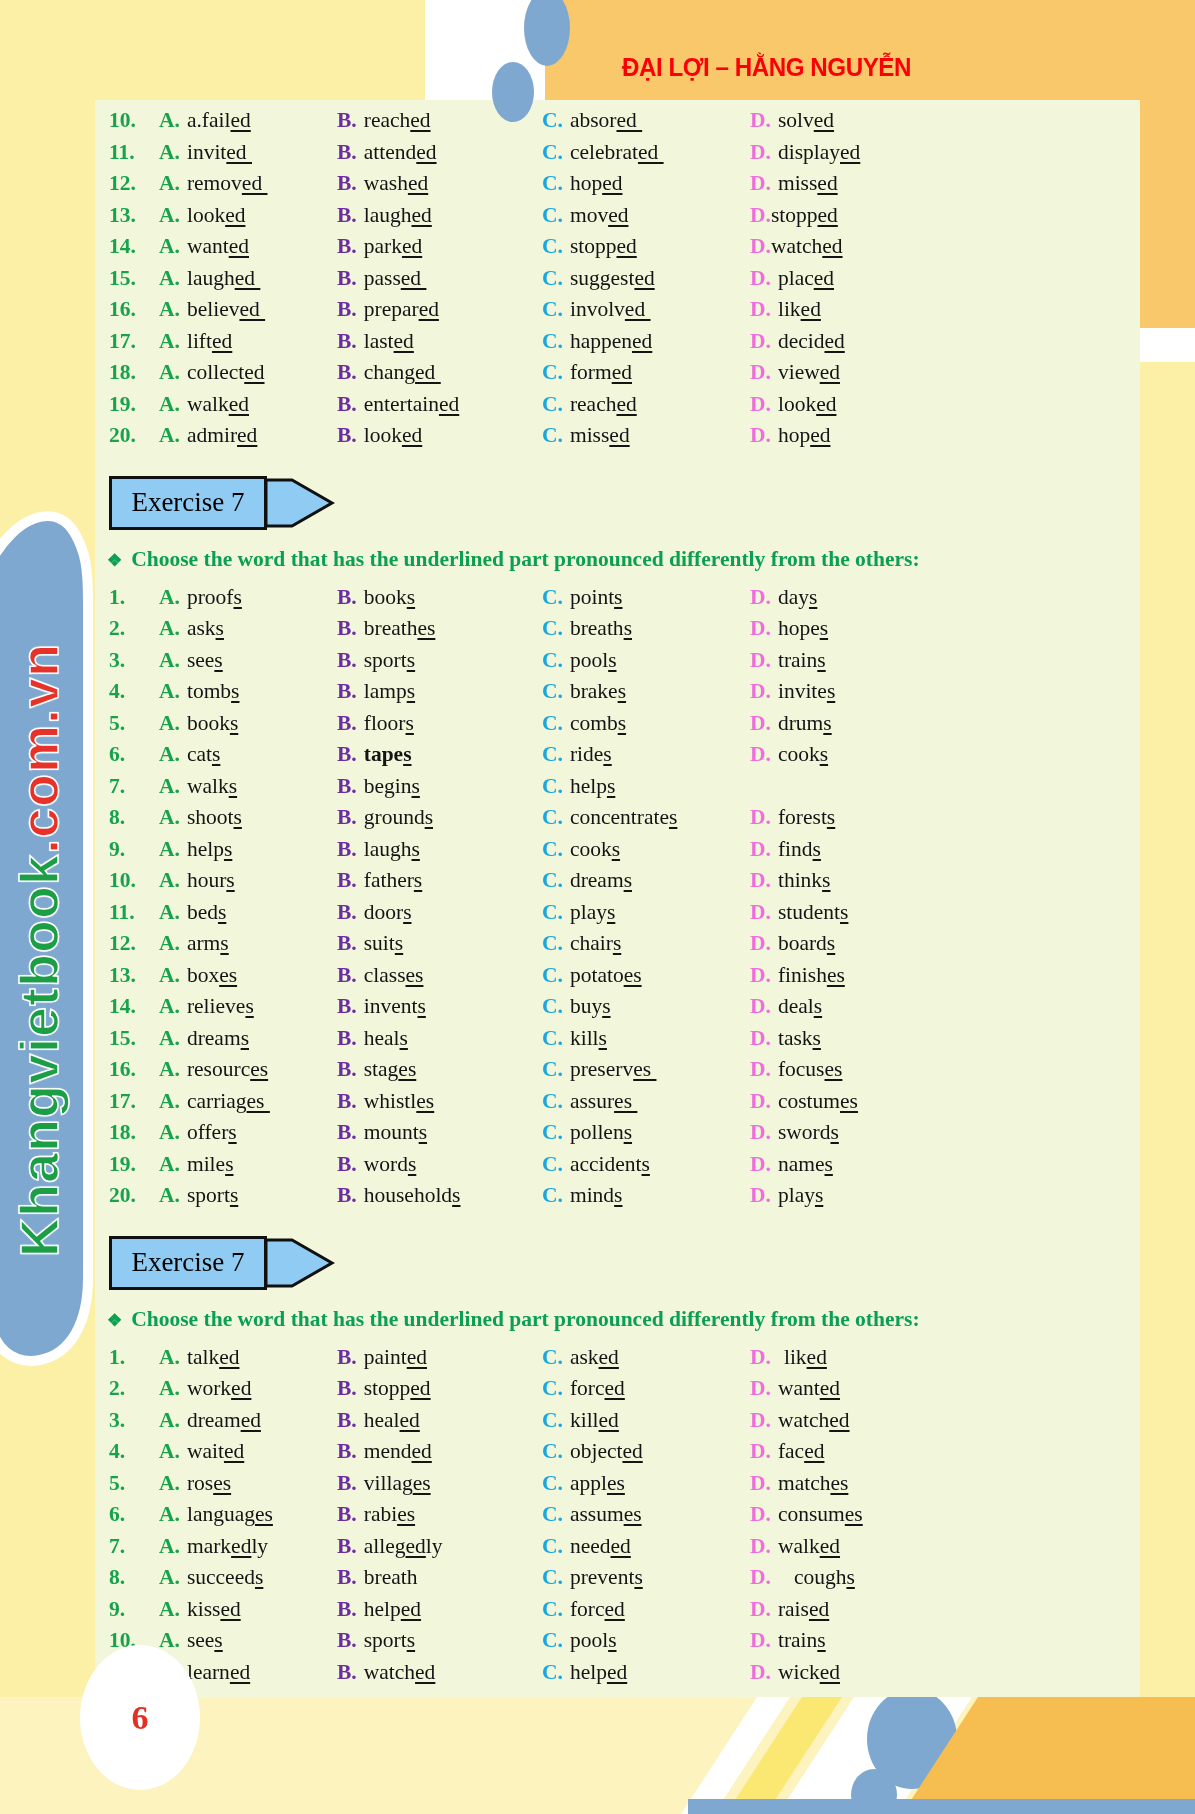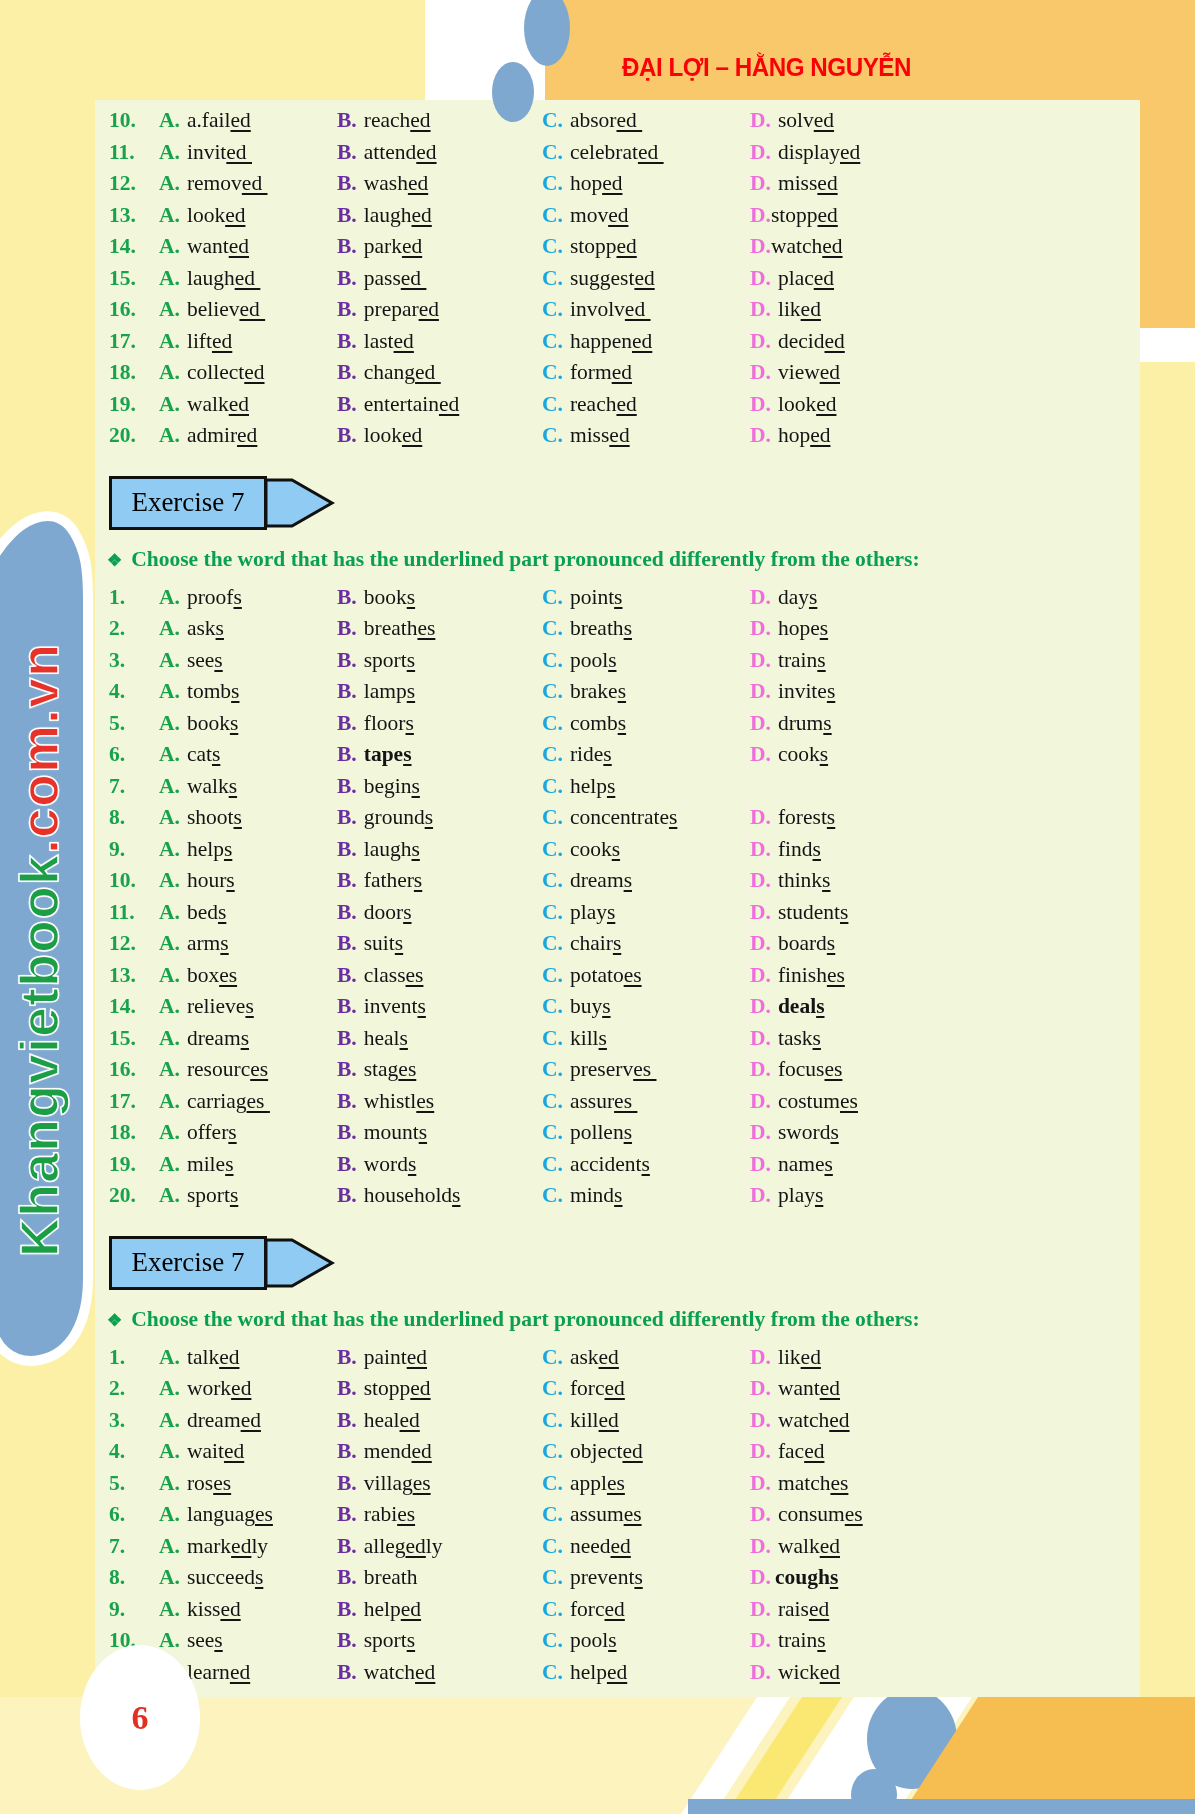--- a/index.html
+++ b/index.html
@@ -256,21 +256,21 @@
           <span class="opt opt-a"><span class="olabel">A.</span><span class="oword" style="margin-left: 7px;">box<u>es</u></span></span>
           <span class="opt opt-b"><span class="olabel">B.</span><span class="oword" style="margin-left: 7px;">class<u>es</u></span></span>
           <span class="opt opt-c"><span class="olabel">C.</span><span class="oword" style="margin-left: 7px;">potato<u>es</u></span></span>
           <span class="opt opt-d"><span class="olabel">D.</span><span class="oword" style="margin-left: 7px;">finish<u>es</u></span></span>
         </div>
         <div class="qrow">
           <span class="qnum">14.</span>
           <span class="opt opt-a"><span class="olabel">A.</span><span class="oword" style="margin-left: 7px;">relieve<u>s</u></span></span>
           <span class="opt opt-b"><span class="olabel">B.</span><span class="oword" style="margin-left: 7px;">invent<u>s</u></span></span>
           <span class="opt opt-c"><span class="olabel">C.</span><span class="oword" style="margin-left: 7px;">buy<u>s</u></span></span>
-          <span class="opt opt-d"><span class="olabel">D.</span><span class="oword" style="margin-left: 7px; font-weight: bold;">deal<u>s</u></span></span>
+          <span class="opt opt-d"><span class="olabel">D.</span><span class="oword" style="margin-left: 7px;">deal<u>s</u></span></span>
         </div>
         <div class="qrow">
           <span class="qnum">15.</span>
           <span class="opt opt-a"><span class="olabel">A.</span><span class="oword" style="margin-left: 7px;">dream<u>s</u></span></span>
           <span class="opt opt-b"><span class="olabel">B.</span><span class="oword" style="margin-left: 7px;">heal<u>s</u></span></span>
           <span class="opt opt-c"><span class="olabel">C.</span><span class="oword" style="margin-left: 7px;">kill<u>s</u></span></span>
           <span class="opt opt-d"><span class="olabel">D.</span><span class="oword" style="margin-left: 7px;">task<u>s</u></span></span>
         </div>
         <div class="qrow">
           <span class="qnum">16.</span>
@@ -320,21 +320,21 @@
         <span class="bullet">❖</span>
         <span>Choose the word that has the underlined part pronounced differently from the others:</span>
       </div>
 
     <div class="qblock">
         <div class="qrow">
           <span class="qnum">1.</span>
           <span class="opt opt-a"><span class="olabel">A.</span><span class="oword" style="margin-left: 7px;">talk<u>ed</u></span></span>
           <span class="opt opt-b"><span class="olabel">B.</span><span class="oword" style="margin-left: 7px;">paint<u>ed</u></span></span>
           <span class="opt opt-c"><span class="olabel">C.</span><span class="oword" style="margin-left: 7px;">ask<u>ed</u></span></span>
-          <span class="opt opt-d"><span class="olabel">D.</span><span class="oword" style="margin-left: 7px;">lik<u>ed</u></span></span>
+          <span class="opt opt-d"><span class="olabel">D.</span><span class="oword" style="margin-left: 13px;">lik<u>ed</u></span></span>
         </div>
         <div class="qrow">
           <span class="qnum">2.</span>
           <span class="opt opt-a"><span class="olabel">A.</span><span class="oword" style="margin-left: 7px;">work<u>ed</u></span></span>
           <span class="opt opt-b"><span class="olabel">B.</span><span class="oword" style="margin-left: 7px;">stopp<u>ed</u></span></span>
           <span class="opt opt-c"><span class="olabel">C.</span><span class="oword" style="margin-left: 7px;">forc<u>ed</u></span></span>
           <span class="opt opt-d"><span class="olabel">D.</span><span class="oword" style="margin-left: 7px;">want<u>ed</u></span></span>
         </div>
         <div class="qrow">
           <span class="qnum">3.</span>
@@ -369,21 +369,21 @@
           <span class="opt opt-a"><span class="olabel">A.</span><span class="oword" style="margin-left: 7px;">mark<u>ed</u>ly</span></span>
           <span class="opt opt-b"><span class="olabel">B.</span><span class="oword" style="margin-left: 7px;">alleg<u>ed</u>ly</span></span>
           <span class="opt opt-c"><span class="olabel">C.</span><span class="oword" style="margin-left: 7px;">need<u>ed</u></span></span>
           <span class="opt opt-d"><span class="olabel">D.</span><span class="oword" style="margin-left: 7px;">walk<u>ed</u></span></span>
         </div>
         <div class="qrow">
           <span class="qnum">8.</span>
           <span class="opt opt-a"><span class="olabel">A.</span><span class="oword" style="margin-left: 7px;">succeed<u>s</u></span></span>
           <span class="opt opt-b"><span class="olabel">B.</span><span class="oword" style="margin-left: 7px;">breath</span></span>
           <span class="opt opt-c"><span class="olabel">C.</span><span class="oword" style="margin-left: 7px;">prevent<u>s</u></span></span>
-          <span class="opt opt-d"><span class="olabel">D.</span><span class="oword" style="margin-left: 4px; font-weight: bold;">cough<u>s</u></span></span>
+          <span class="opt opt-d"><span class="olabel">D.</span><span class="oword" style="margin-left: 23px;">cough<u>s</u></span></span>
         </div>
         <div class="qrow">
           <span class="qnum">9.</span>
           <span class="opt opt-a"><span class="olabel">A.</span><span class="oword" style="margin-left: 7px;">kiss<u>ed</u></span></span>
           <span class="opt opt-b"><span class="olabel">B.</span><span class="oword" style="margin-left: 7px;">help<u>ed</u></span></span>
           <span class="opt opt-c"><span class="olabel">C.</span><span class="oword" style="margin-left: 7px;">forc<u>ed</u></span></span>
           <span class="opt opt-d"><span class="olabel">D.</span><span class="oword" style="margin-left: 7px;">rais<u>ed</u></span></span>
         </div>
         <div class="qrow">
           <span class="qnum">10.</span>

